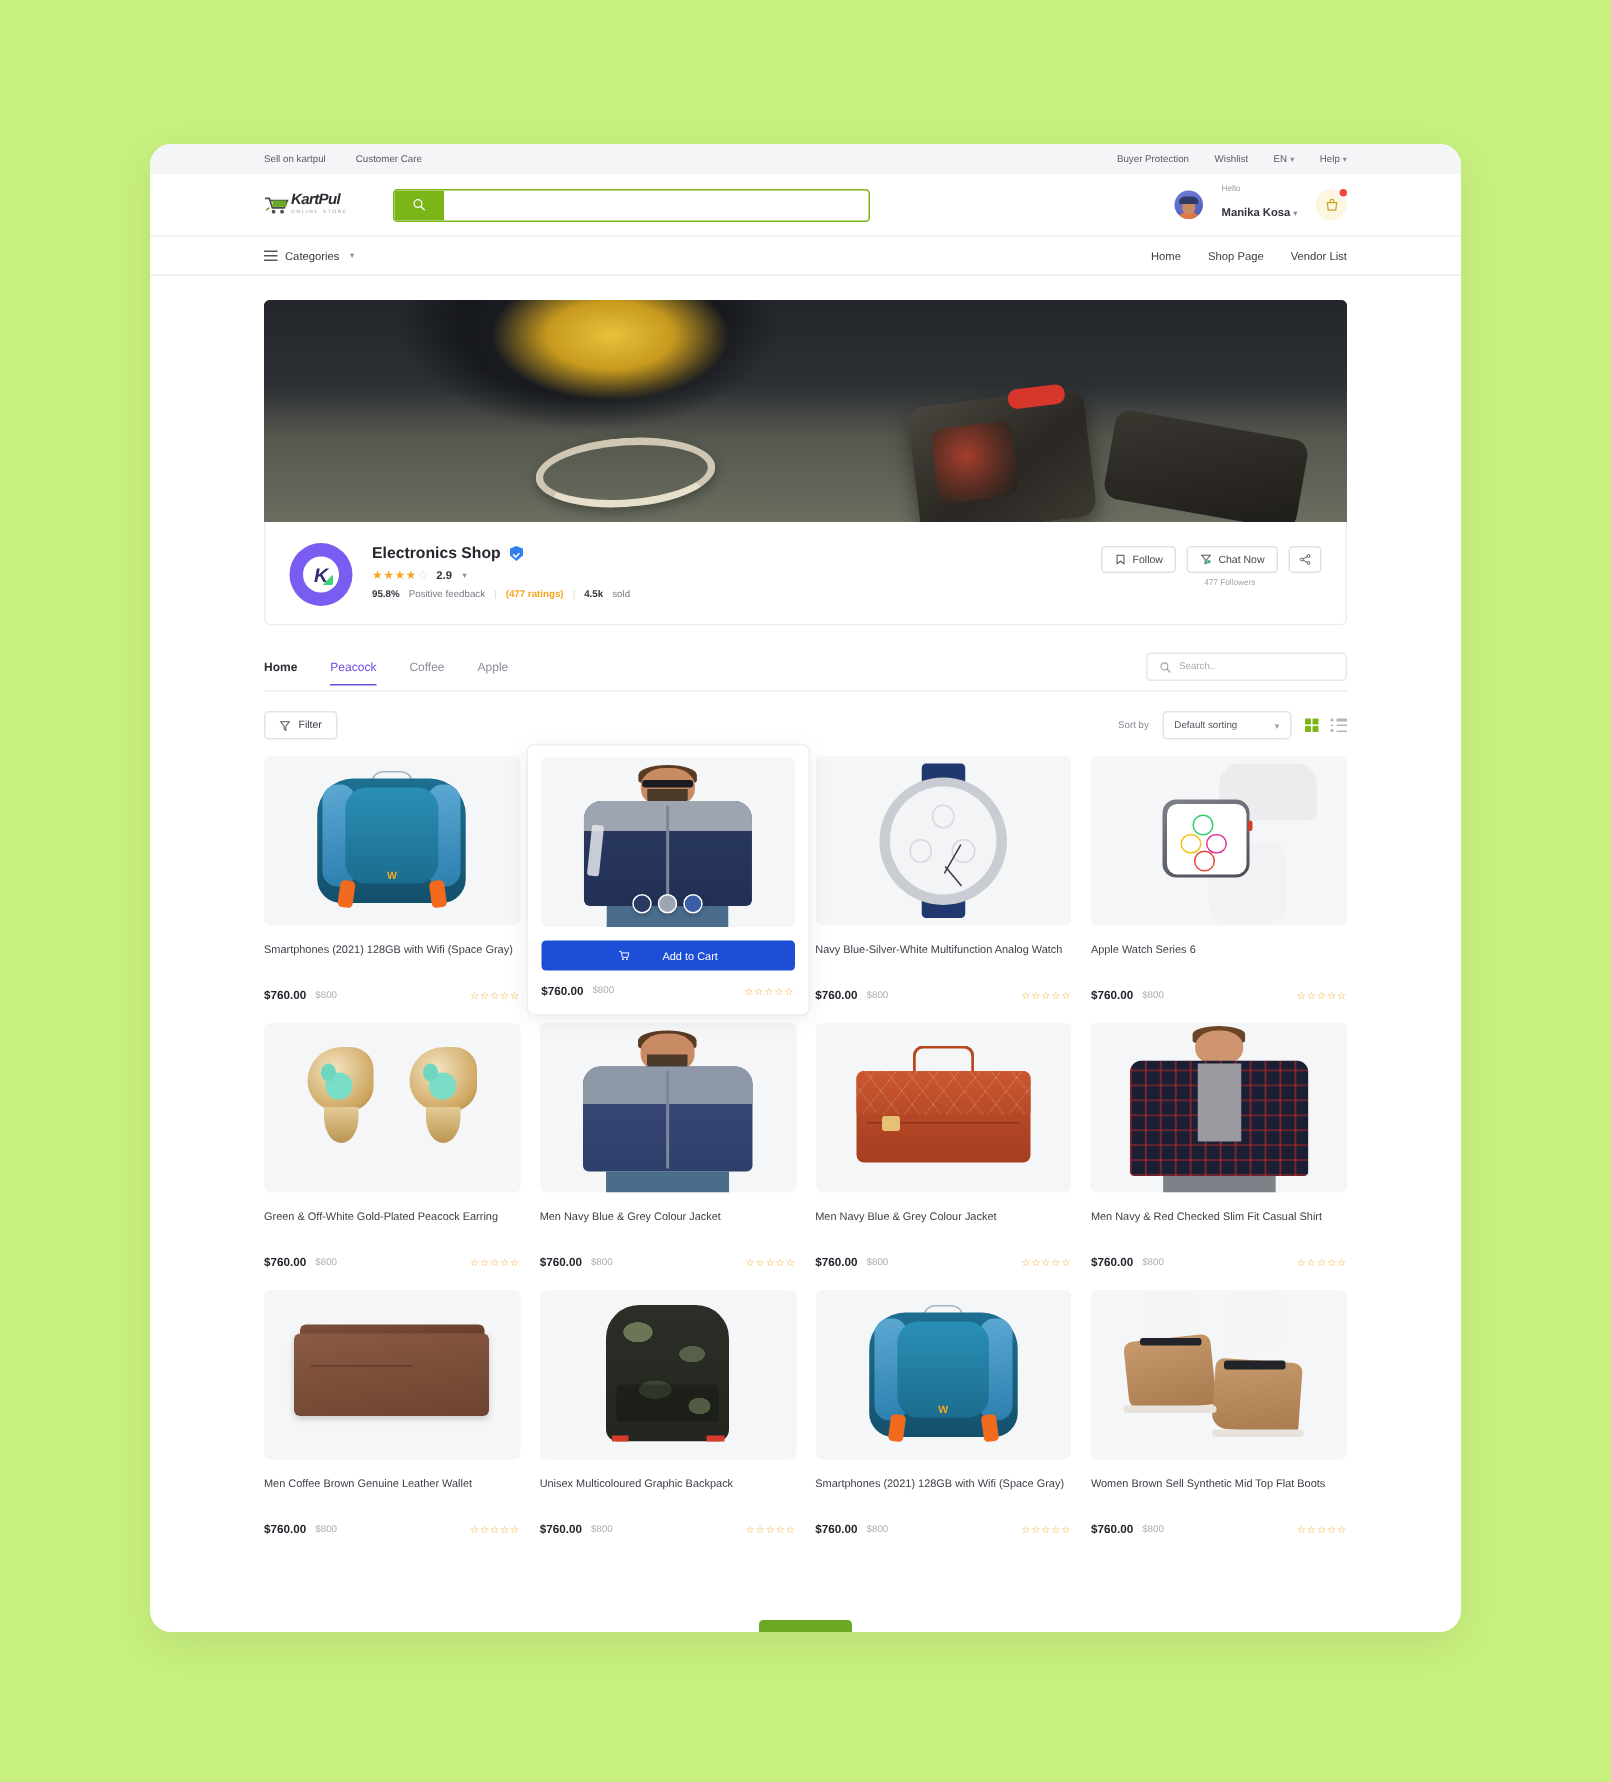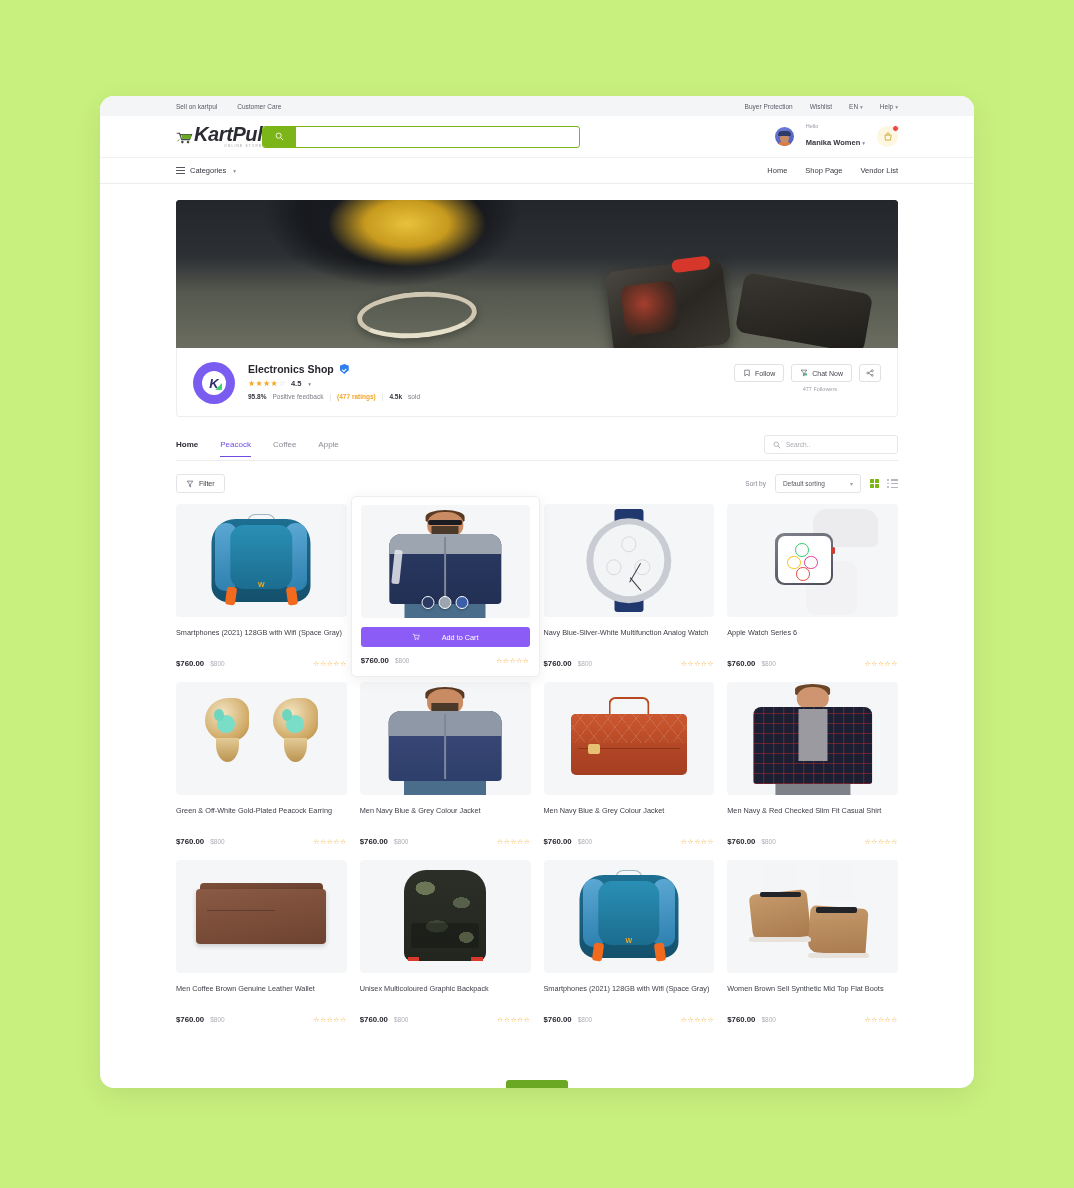--- a/index.html
+++ b/index.html
@@ -42,21 +42,21 @@
     display: flex; align-items: center;
     padding: 0 76px;
     border-bottom: 1px solid #f0f0f2;
   }
   .logo { display: flex; align-items: center; width: 82px; }
   .logo-cart {
     width: 17px; height: 13px; position: relative; margin-right: 1px;
   }
   .logo-text { line-height: 1; }
   .logo-name {
-    font-size: 20px; font-weight: bold; font-style: italic;
+    font-size: 10px; font-weight: bold; font-style: italic;
     color: #2b2b33; letter-spacing: -.4px;
   }
   .logo-sub {
     font-size: 3.2px; letter-spacing: 1.2px; color: #9a9aa4;
     text-align: right; margin-top: 1px;
   }
 
   .searchwrap {
     display: flex; margin-left: 4px; width: 318px; height: 22px;
     border: 1px solid #7cb518; border-radius: 3px; overflow: hidden;
@@ -290,21 +290,21 @@
   }
   .ptitle {
     margin-top: 10px; font-size: 7.3px; line-height: 1.55;
     color: #3f4049; min-height: 23px; cursor: pointer;
   }
   .priceline { margin-top: 9px; display: flex; align-items: center; gap: 6px; }
   .price { font-size: 7.8px; font-weight: bold; color: #24252d; }
   .old { font-size: 6.5px; color: #adaeb6; }
   .pstars { margin-left: auto; font-size: 6.8px; color: #f5a623; letter-spacing: .6px; }
   .addcart {
-    margin-top: 9px; height: 20px; background: #8b5cf6; border-radius: 3px;
+    margin-top: 9px; height: 20px; background: #1d4ed8; border-radius: 3px;
     display: flex; align-items: center; justify-content: center; gap: 22px;
     color: #fff; font-size: 7.3px; cursor: pointer; border: none; width: 100%;
     font-family: "Liberation Sans", sans-serif;
   }
   .swatches {
     position: absolute; left: 50%; bottom: 9px; transform: translateX(-50%);
     display: flex; gap: 4px;
   }
   .sw {
     width: 13px; height: 13px; border-radius: 50%; border: 1.3px solid #fff;
@@ -647,21 +647,21 @@
     </div>
 
     <div class="user-area">
       <div class="avatar">
         <div class="body"></div>
           <div class="face"></div>
           <div class="hat"></div>
       </div>
       <div class="greet">
         <div class="hello">Hello</div>
-        <div><span class="name">Manika Women</span><span class="caret">▾</span></div>
+        <div><span class="name">Manika Kosa</span><span class="caret">▾</span></div>
       </div>
       <div class="cart-btn">
         <svg viewBox="0 0 16 16" width="10" height="10">
           <path d="M3 5 H13 L12 13 H4 Z" fill="none" stroke="#c9a227" stroke-width="1.3"></path>
           <path d="M6 5 V3.4 A2 2 0 0 1 10 3.4 V5" fill="none" stroke="#c9a227" stroke-width="1.3"></path>
         </svg>
         <span class="cart-badge"></span>
       </div>
     </div>
   </div>
@@ -698,21 +698,21 @@
       <div class="shop-logo">
         <div class="inner">K</div>
       </div>
       <div class="shop-meta">
         <div class="shop-title-row">
           <span class="shop-name">Electronics Shop</span>
           <span class="verified"></span>
         </div>
         <div class="rating-row">
           <span class="stars">★★★★<span class="off">☆</span></span>
-          <span class="rating-num">4.5</span>
+          <span class="rating-num">2.9</span>
           <span class="caret">▾</span>
         </div>
         <div class="stat-row">
           <b>95.8%</b>
           <span>Positive feedback</span>
           <span class="sep">|</span>
           <span class="rat">(477 ratings)</span>
           <span class="sep">|</span>
           <b>4.5k</b>
           <span>sold</span>

